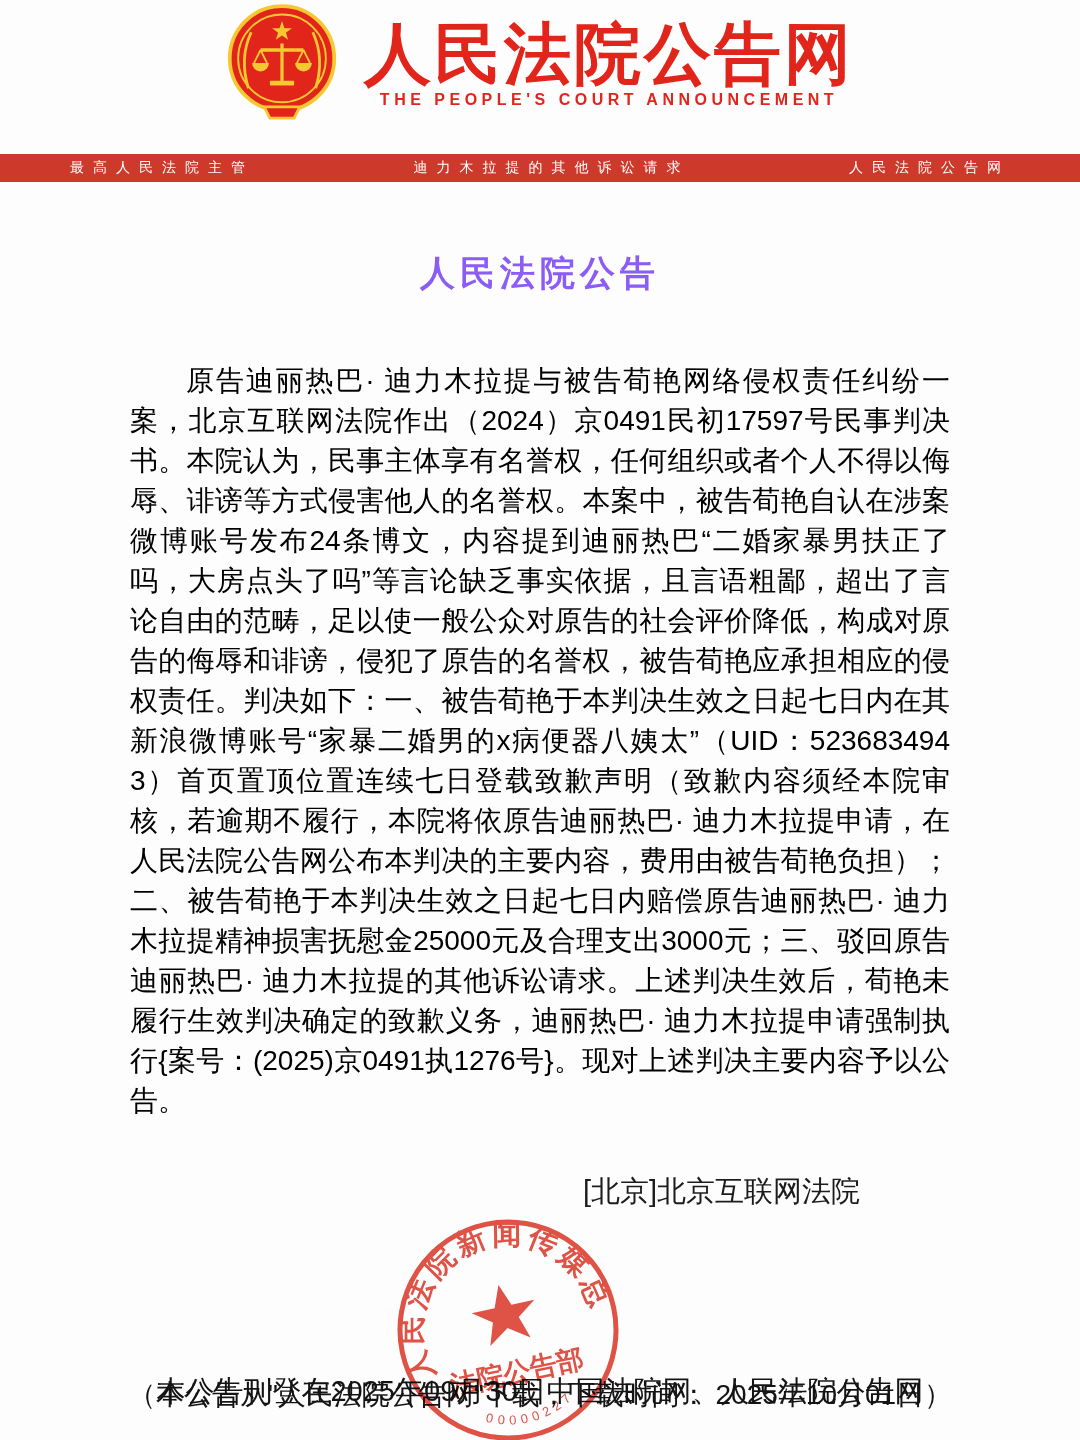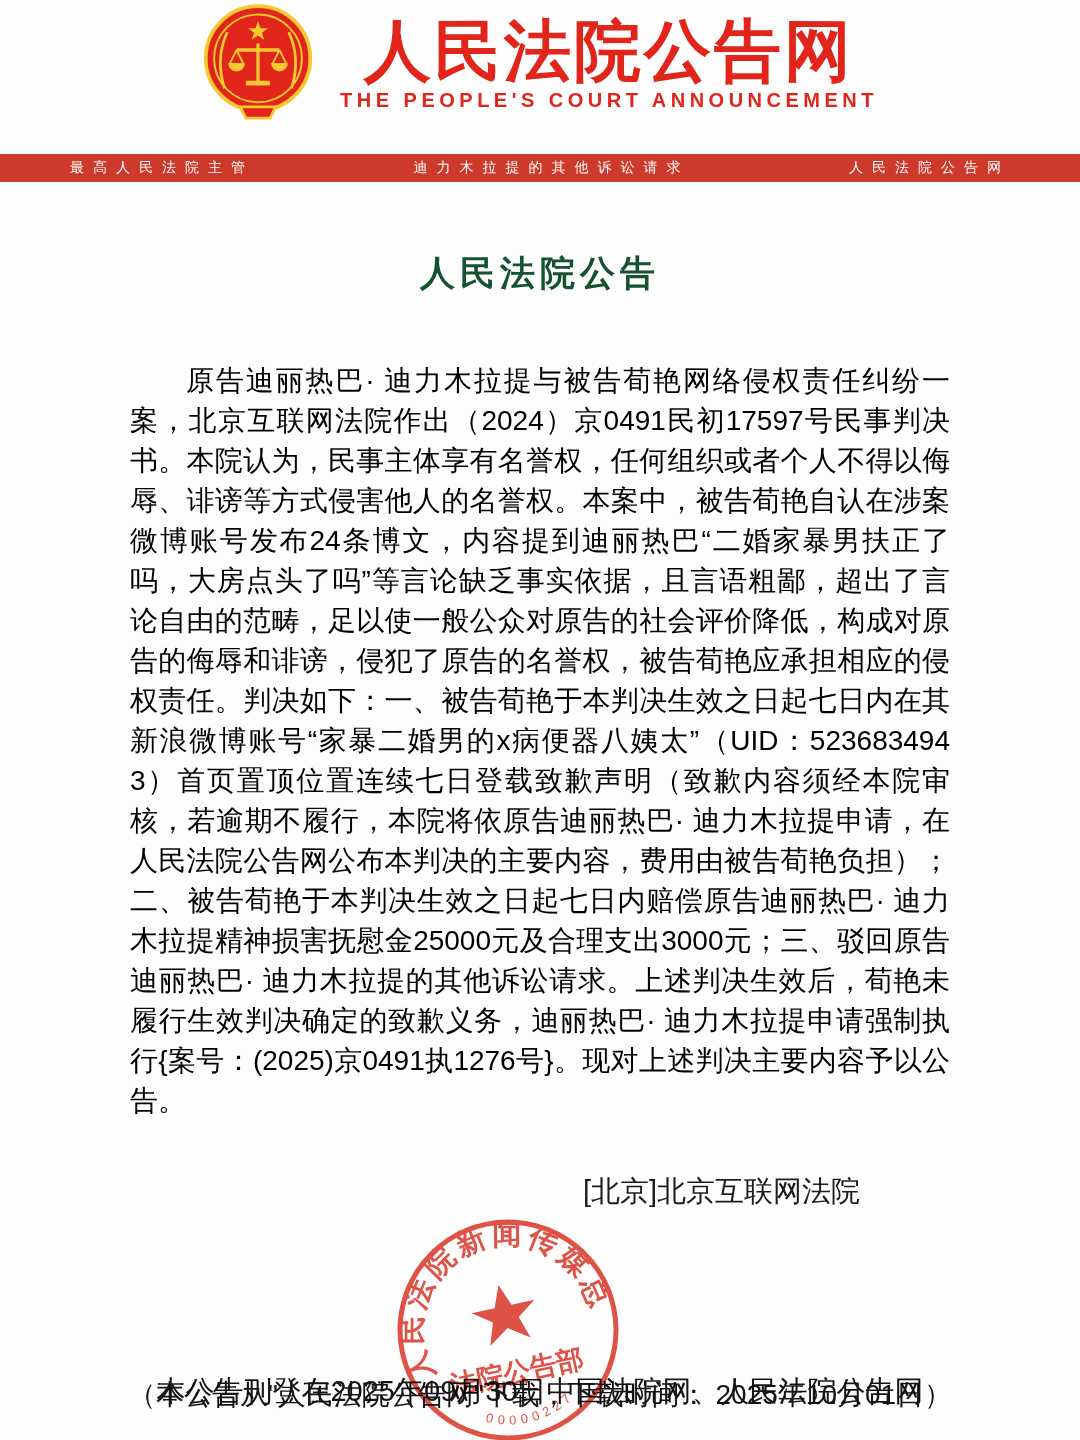--- a/index.html
+++ b/index.html
@@ -29,21 +29,21 @@
   .site-title {
     font-size: 67px;
     font-weight: 900;
     color: #e2251b;
     letter-spacing: 3px;
     line-height: 1.05;
     white-space: nowrap;
   }
   .site-subtitle {
     margin-top: 2px;
-    font-size: 20px;
+    font-size: 16px;
     font-weight: 700;
     color: #e2251b;
     letter-spacing: 4.5px;
     white-space: nowrap;
   }
 
   
   .banner {
     margin-top: 26px;
     height: 28px;
@@ -58,21 +58,21 @@
     white-space: nowrap;
   }
 
   
   .doc-title {
     margin-top: 68px;
     text-align: center;
     font-size: 35px;
     font-weight: 700;
     letter-spacing: 5px;
-    color: #14532d;
+    color: #8b5cf6;
   }
   .doc-body {
     margin: 64px auto 0;
     width: 820px;
     font-size: 28px;
     line-height: 40px;
     text-align: justify;
     text-indent: 2em;
     color: #000000;
     word-break: break-all;

